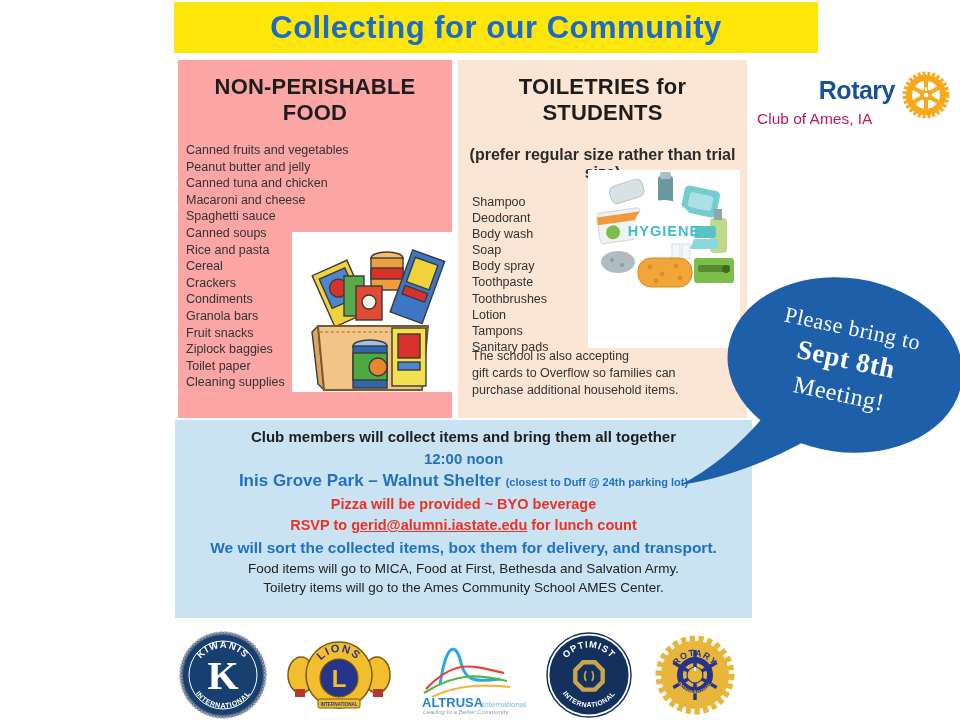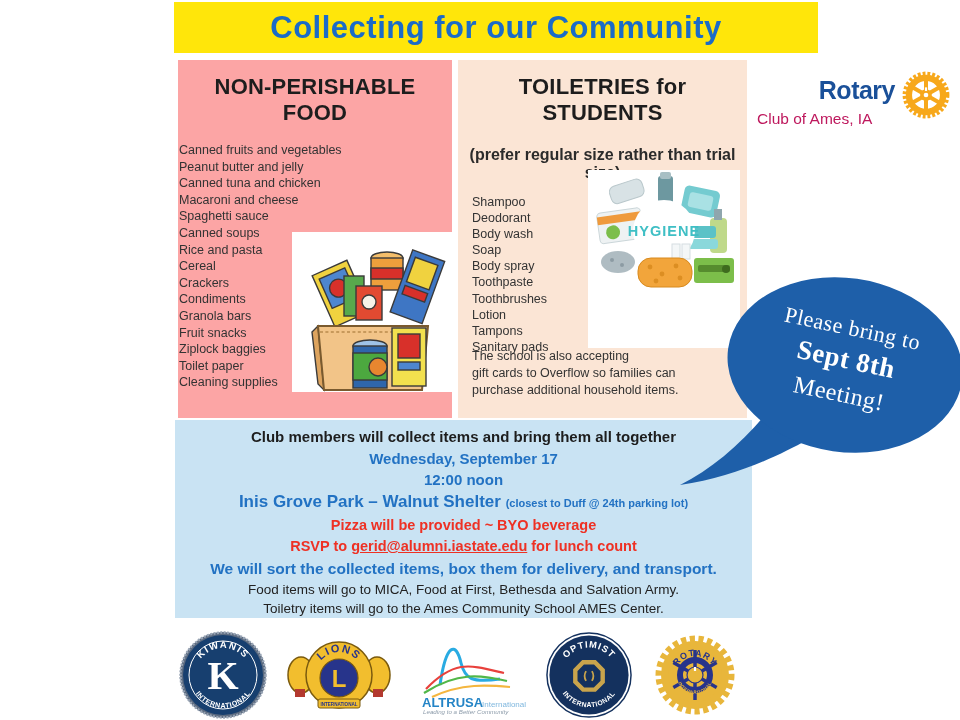--- a/index.html
+++ b/index.html
@@ -12,21 +12,21 @@
           display:flex;align-items:center;justify-content:center;}
   .banner .title{color:#1B6BC8;font-size:31px;font-weight:bold;letter-spacing:.5px;}
 
   
   .panel{top:60px;height:358px;}
   .panel.green{left:178px;width:274px;background:#fca5a5;}
   .panel.peach{left:458px;width:289px;background:#FBE5D5;}
   .panel h2{margin:14px 6px 0;text-align:center;font-size:22px;line-height:26px;
             color:#1d1d1d;letter-spacing:.2px;}
   .panel .sub{ text-align:center;font-size:16px;color:#2b2b2b;margin-top:20px;font-weight:bold;}
-  .list{margin-top:16px;padding-left:1px;color:#333;font-size:12.5px;}
+  .list{margin-top:16px;padding-left:8px;color:#333;font-size:12.5px;}
   .green .list{line-height:16.6px;}
   .peach .list{margin-top:12px;padding-left:14px;line-height:16.1px;}
   .note{position:absolute;left:14px;top:288px;font-size:12.5px;line-height:17px;color:#333;}
 
   .clipart{position:absolute;background:#fff;}
   .foodimg{left:114px;top:172px;width:160px;height:160px;}
   .hygimg{left:130px;top:110px;width:152px;height:178px;}
 
   
   .bluepanel{left:175px;top:420px;width:577px;height:198px;background:#C9E3F3;
@@ -185,21 +185,20 @@
           <circle cx="74" cy="104" r="2.4" fill="#DC8E22"></circle>
         <circle cx="88" cy="96" r="2.4" fill="#DC8E22"></circle>
           <circle cx="68" cy="111" r="2.4" fill="#DC8E22"></circle>
         <circle cx="92" cy="108" r="2.4" fill="#DC8E22"></circle>
       </svg>
     </div>
   </div>
 
   <div class="abs bluepanel">
     <div class="bp-black">Club members will collect items and bring them all together</div>
-    <div class="bp-blue">Wednesday, September 17</div>
     <div class="bp-blue">12:00 noon</div>
     <div class="bp-place">
       <span>Inis Grove Park – Walnut Shelter</span>
       <span class="small">(closest to Duff @ 24th parking lot)</span>
     </div>
     <div class="bp-red">Pizza will be provided ~ BYO beverage</div>
     <div class="bp-red">
       <span>RSVP to</span><span class="email">gerid@alumni.iastate.edu</span><span>for lunch count</span>
     </div>
     <div class="bp-sort">We will sort the collected items, box them for delivery, and transport.</div>

